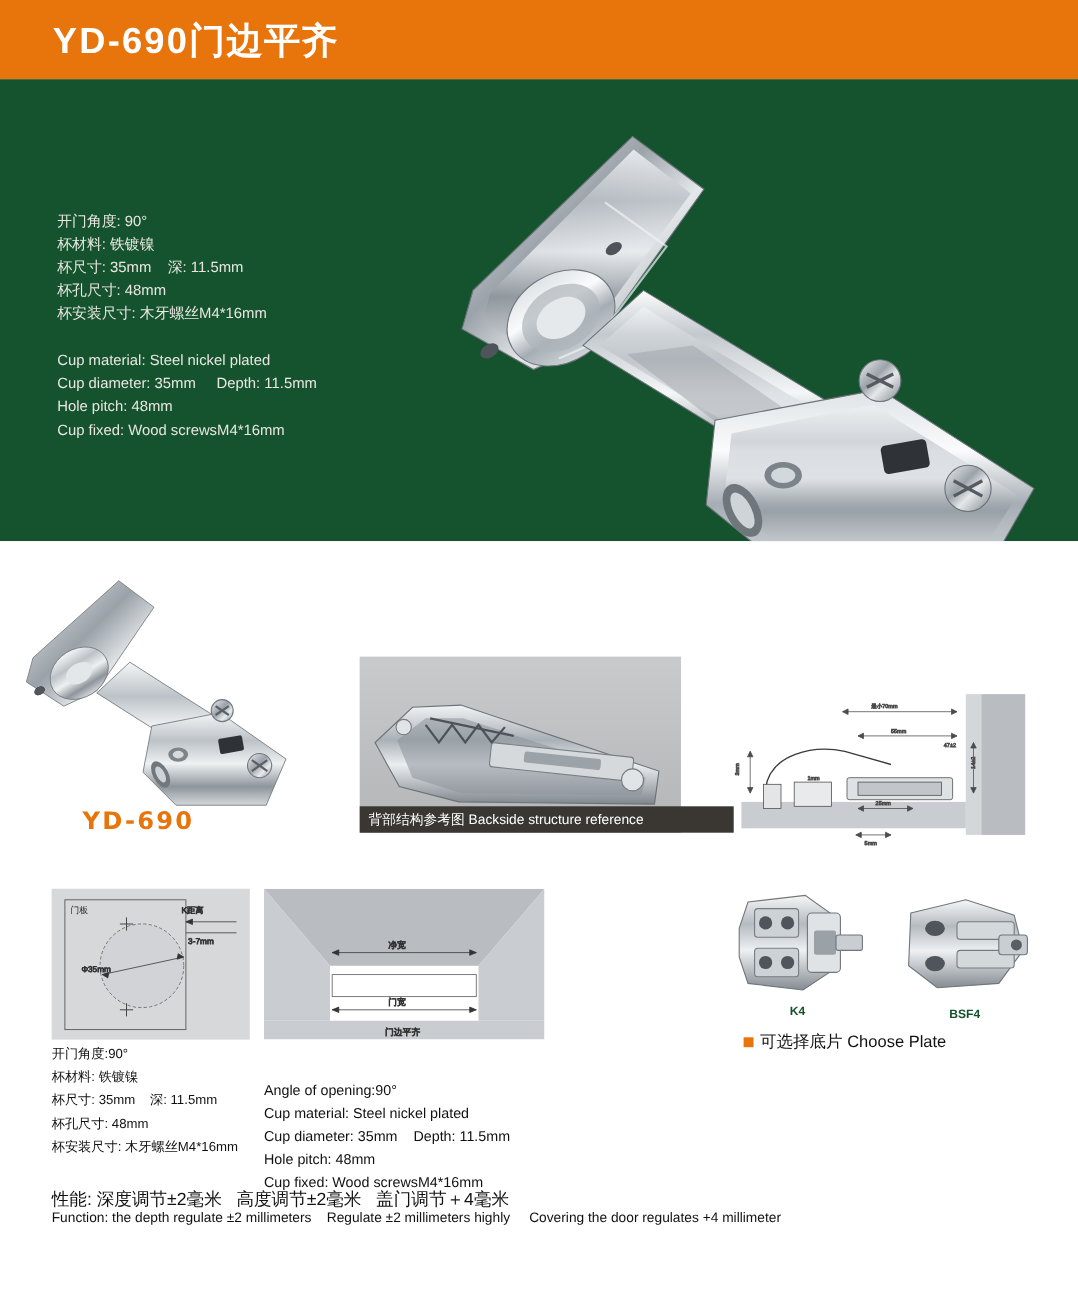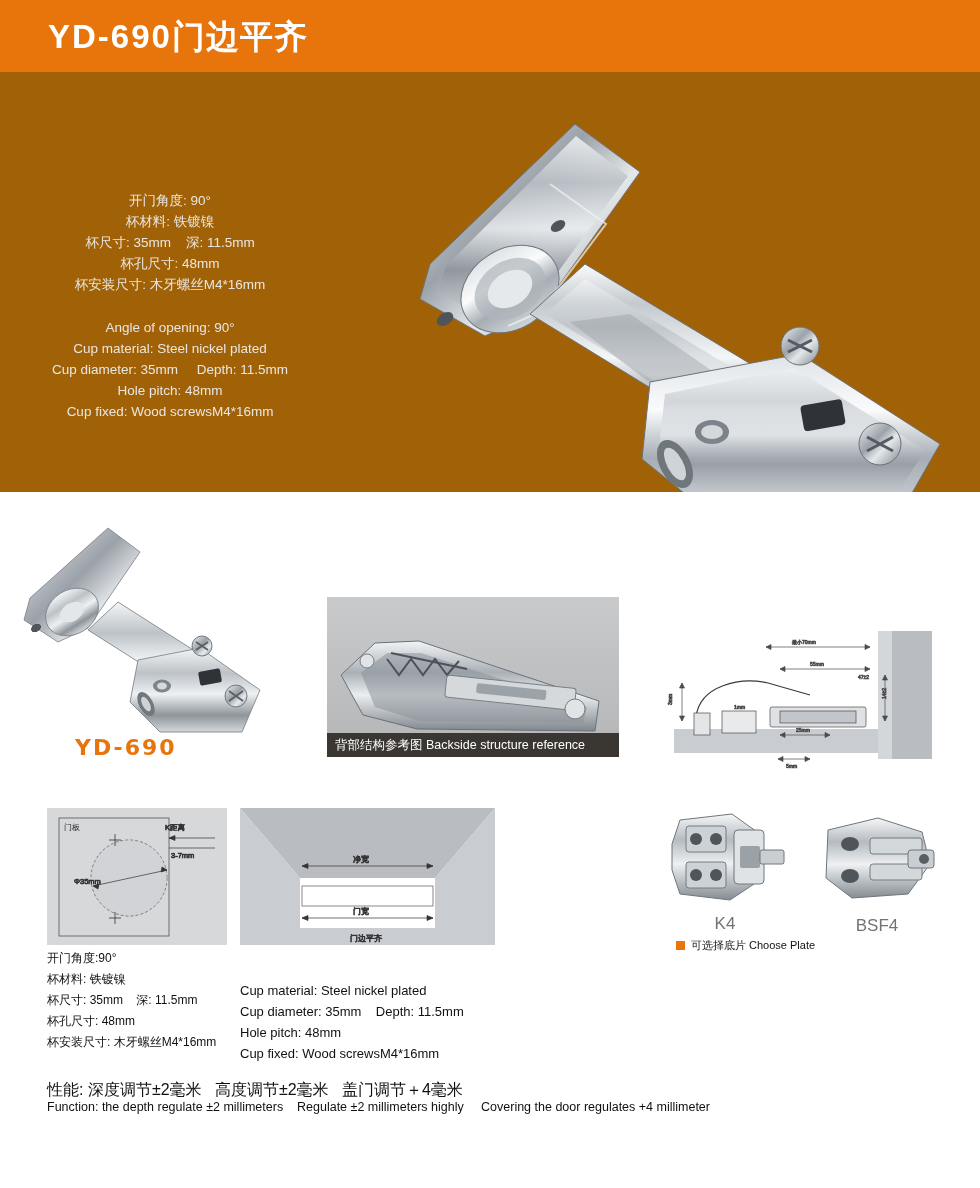--- a/index.html
+++ b/index.html
@@ -27,24 +27,23 @@
     font-size: 33px;
     font-weight: bold;
     letter-spacing: 1px;
     line-height: 1;
   }
   .header-title .code { letter-spacing: 2px; }
 
   
   .hero {
     height: 420px;
-    background: #a16207;
+    background: #14532d;
     position: relative;
     overflow: hidden;
-    text-align: center;
   }
   .hero-specs {
     position: absolute;
     left: 52px;
     top: 118px;
     color: #e9e6e2;
     font-size: 13.5px;
     line-height: 21px;
   }
   .hero-specs .group + .group { margin-top: 22px; }
@@ -77,21 +76,21 @@
     top: 597px;
     width: 292px;
     height: 160px;
     background: #bfc0c2;
     overflow: hidden;
   }
   .photo-caption {
     position: absolute;
     left: 327px;
     top: 733px;
-    width: 292px;
+    width: 340px;
     height: 24px;
     background: #3a3632;
     color: #ffffff;
     font-size: 12.5px;
     display: flex;
     align-items: center;
     padding-left: 8px;
     text-align: center;
   }
 
@@ -126,30 +125,30 @@
     left: 636px;
     top: 806px;
     width: 310px;
   }
   .plate-item {
     position: absolute;
     width: 130px;
     text-align: center;
   }
   .plate-caption {
-    font-size: 17px;
-    color: #737373;
+    font-size: 11px;
+    color: #14532d;
     margin-top: 4px;
-    font-weight: 400;
+    font-weight: 700;
   }
   .choose-plate {
     position: absolute;
     left: 676px;
     top: 938px;
-    font-size: 11px;
+    font-size: 15px;
     color: #111;
     display: flex;
     align-items: center;
   }
   .choose-plate .sq {
     width: 9px; height: 9px; background: #e8740c;
     display: inline-block; margin-right: 6px;
   }
 
   
@@ -201,21 +200,20 @@
 
   <div class="hero-specs">
     <div class="group">
       <div class="nowrap">开门角度: 90°</div>
       <div class="nowrap">杯材料: 铁镀镍</div>
       <div class="nowrap">杯尺寸: 35mm    深: 11.5mm</div>
       <div class="nowrap">杯孔尺寸: 48mm</div>
       <div class="nowrap">杯安装尺寸: 木牙螺丝M4*16mm</div>
     </div>
     <div class="group">
-      <div class="nowrap">Angle of opening: 90°</div>
       <div class="nowrap">Cup material: Steel nickel plated</div>
       <div class="nowrap">Cup diameter: 35mm     Depth: 11.5mm</div>
       <div class="nowrap">Hole pitch: 48mm</div>
       <div class="nowrap">Cup fixed: Wood screwsM4*16mm</div>
     </div>
   </div>
 
   <div class="hinge-art" style="left:380px; top:42px;">
     <svg width="580" height="400" viewBox="0 0 580 400">
       <defs>
@@ -499,20 +497,21 @@
 
 <div class="bot-specs-cn">
   <div class="nowrap">开门角度:90°</div>
   <div class="nowrap">杯材料: 铁镀镍</div>
   <div class="nowrap">杯尺寸: 35mm    深: 11.5mm</div>
   <div class="nowrap">杯孔尺寸: 48mm</div>
   <div class="nowrap">杯安装尺寸: 木牙螺丝M4*16mm</div>
 </div>
 
 <div class="bot-specs-en">
+  <div class="nowrap">Angle of opening:90°</div>
   <div class="nowrap">Cup material: Steel nickel plated</div>
   <div class="nowrap">Cup diameter: 35mm    Depth: 11.5mm</div>
   <div class="nowrap">Hole pitch: 48mm</div>
   <div class="nowrap">Cup fixed: Wood screwsM4*16mm</div>
 </div>
 
 <div class="func-cn nowrap">性能: 深度调节±2毫米   高度调节±2毫米   盖门调节＋4毫米</div>
 <div class="func-en nowrap">Function: the depth regulate ±2 millimeters    Regulate ±2 millimeters highly     Covering the door regulates +4 millimeter</div>
 
 </body></html>

